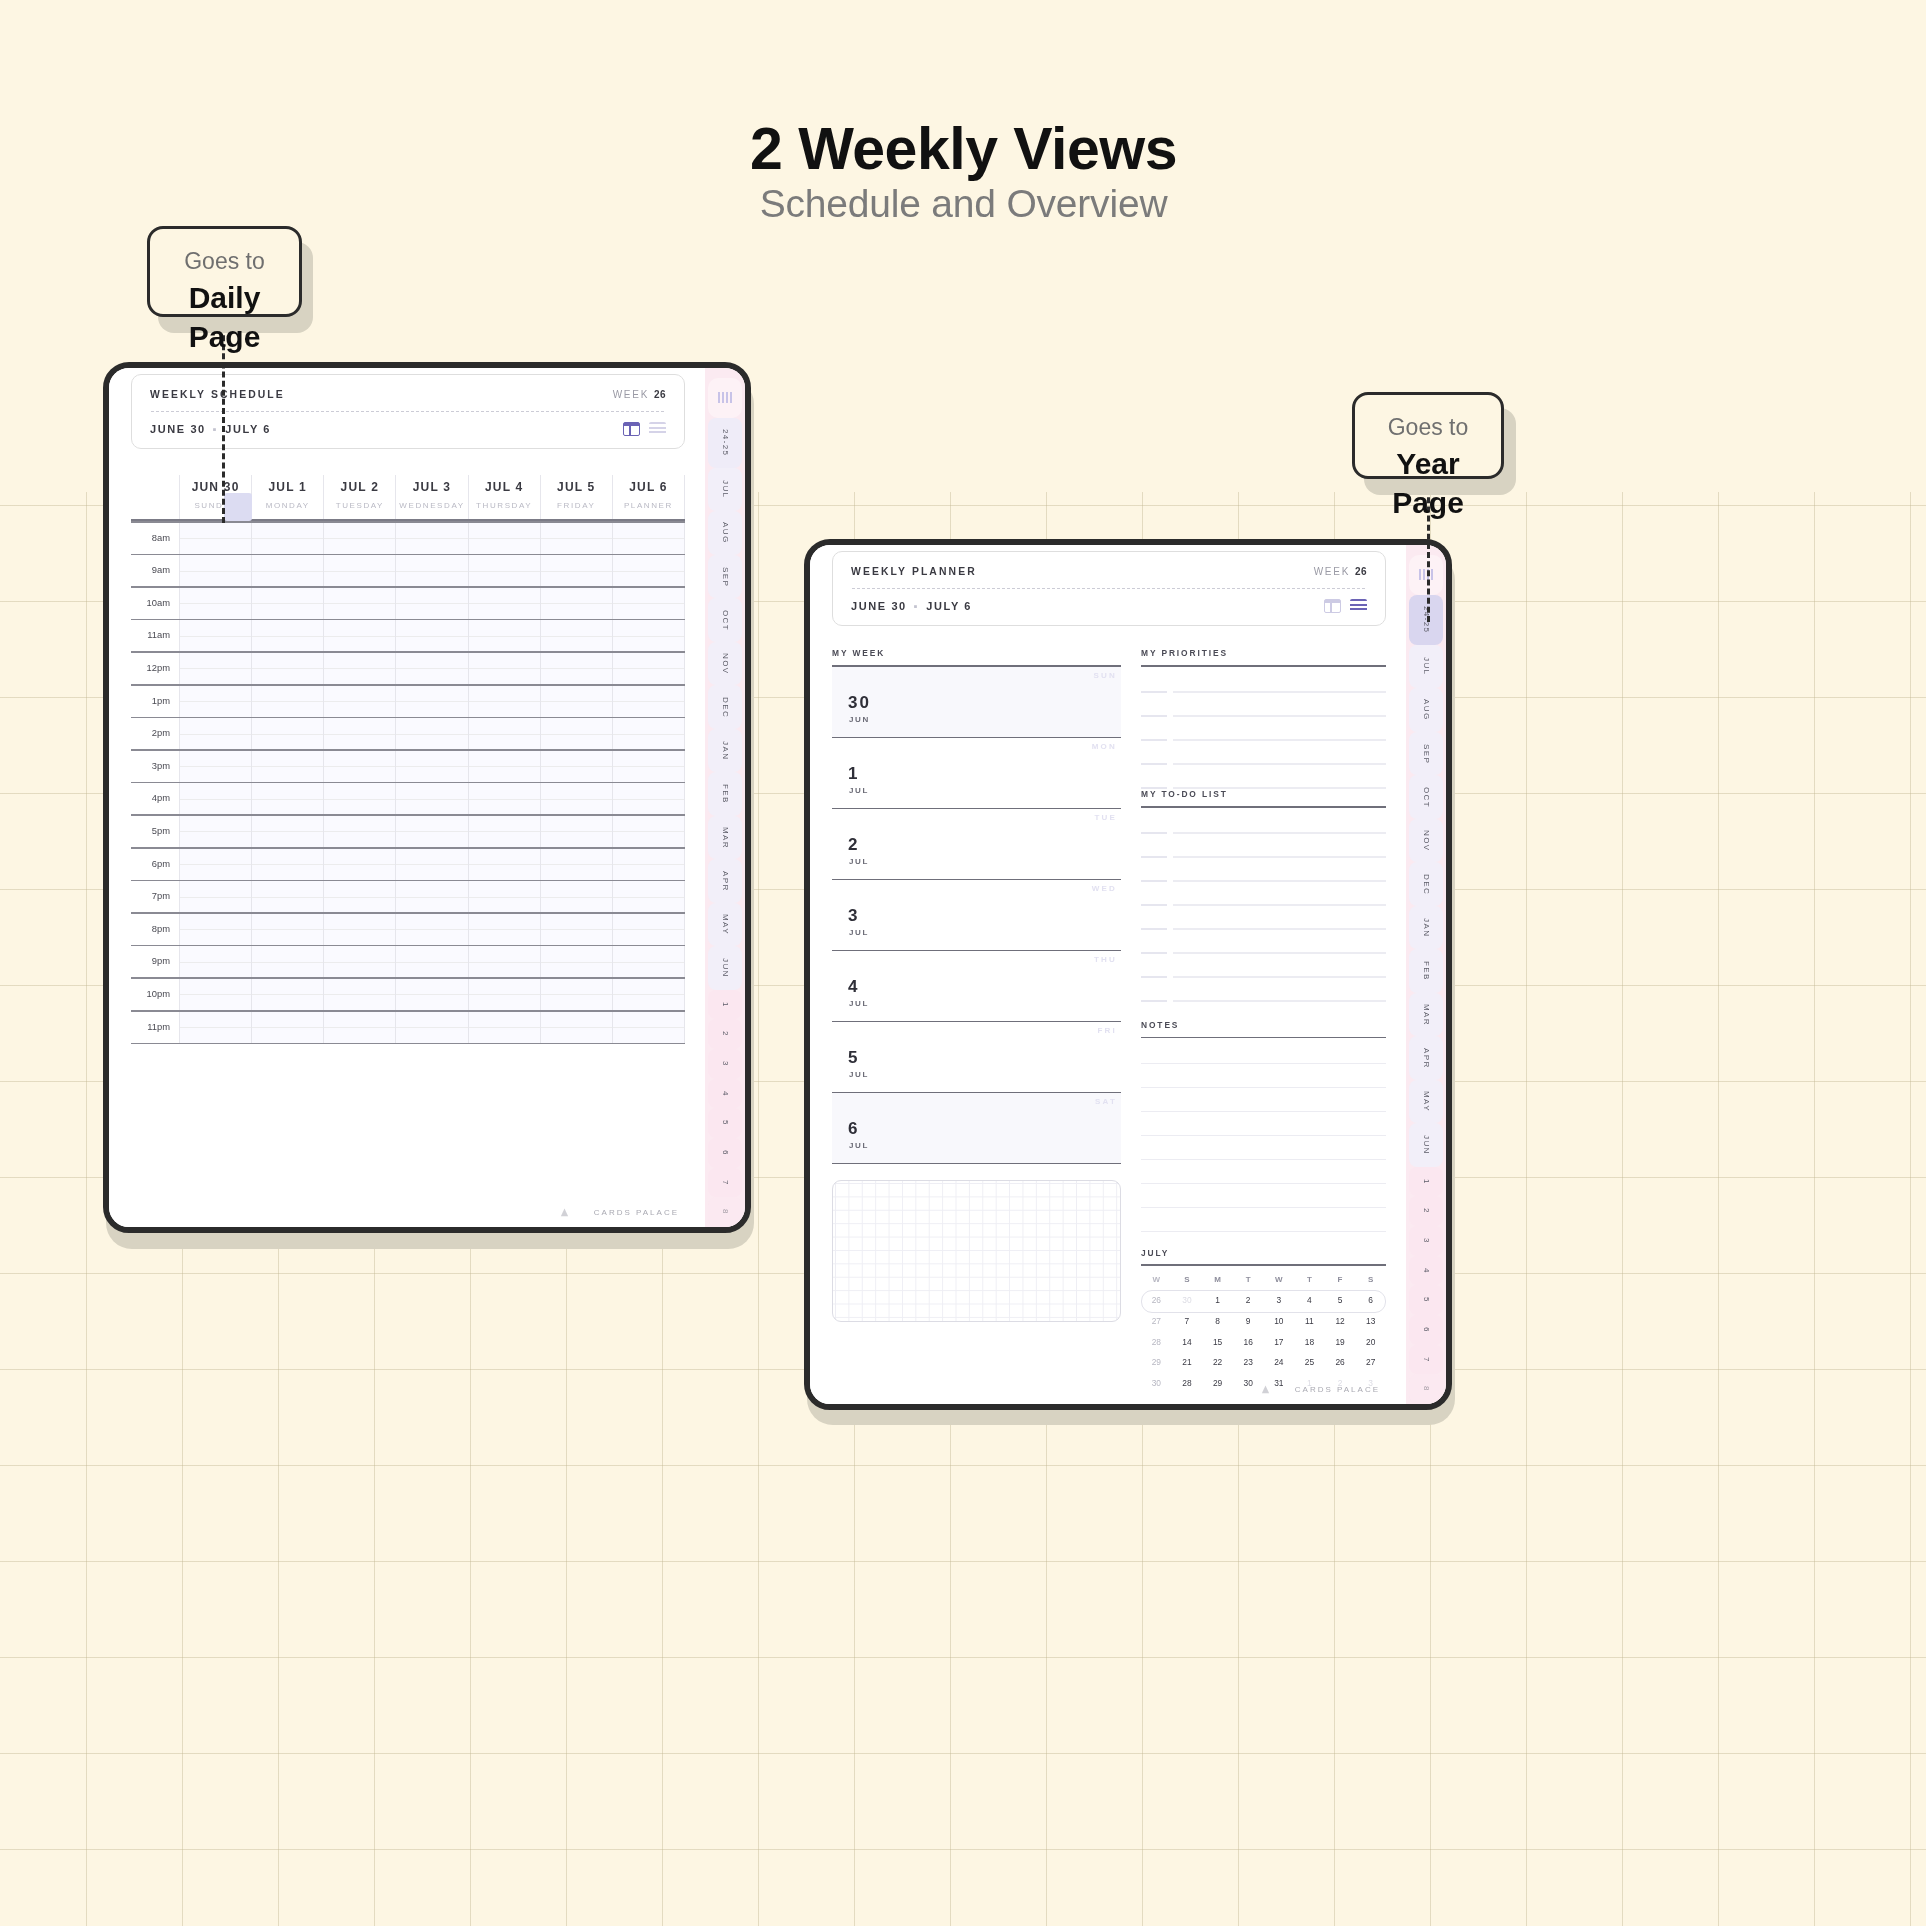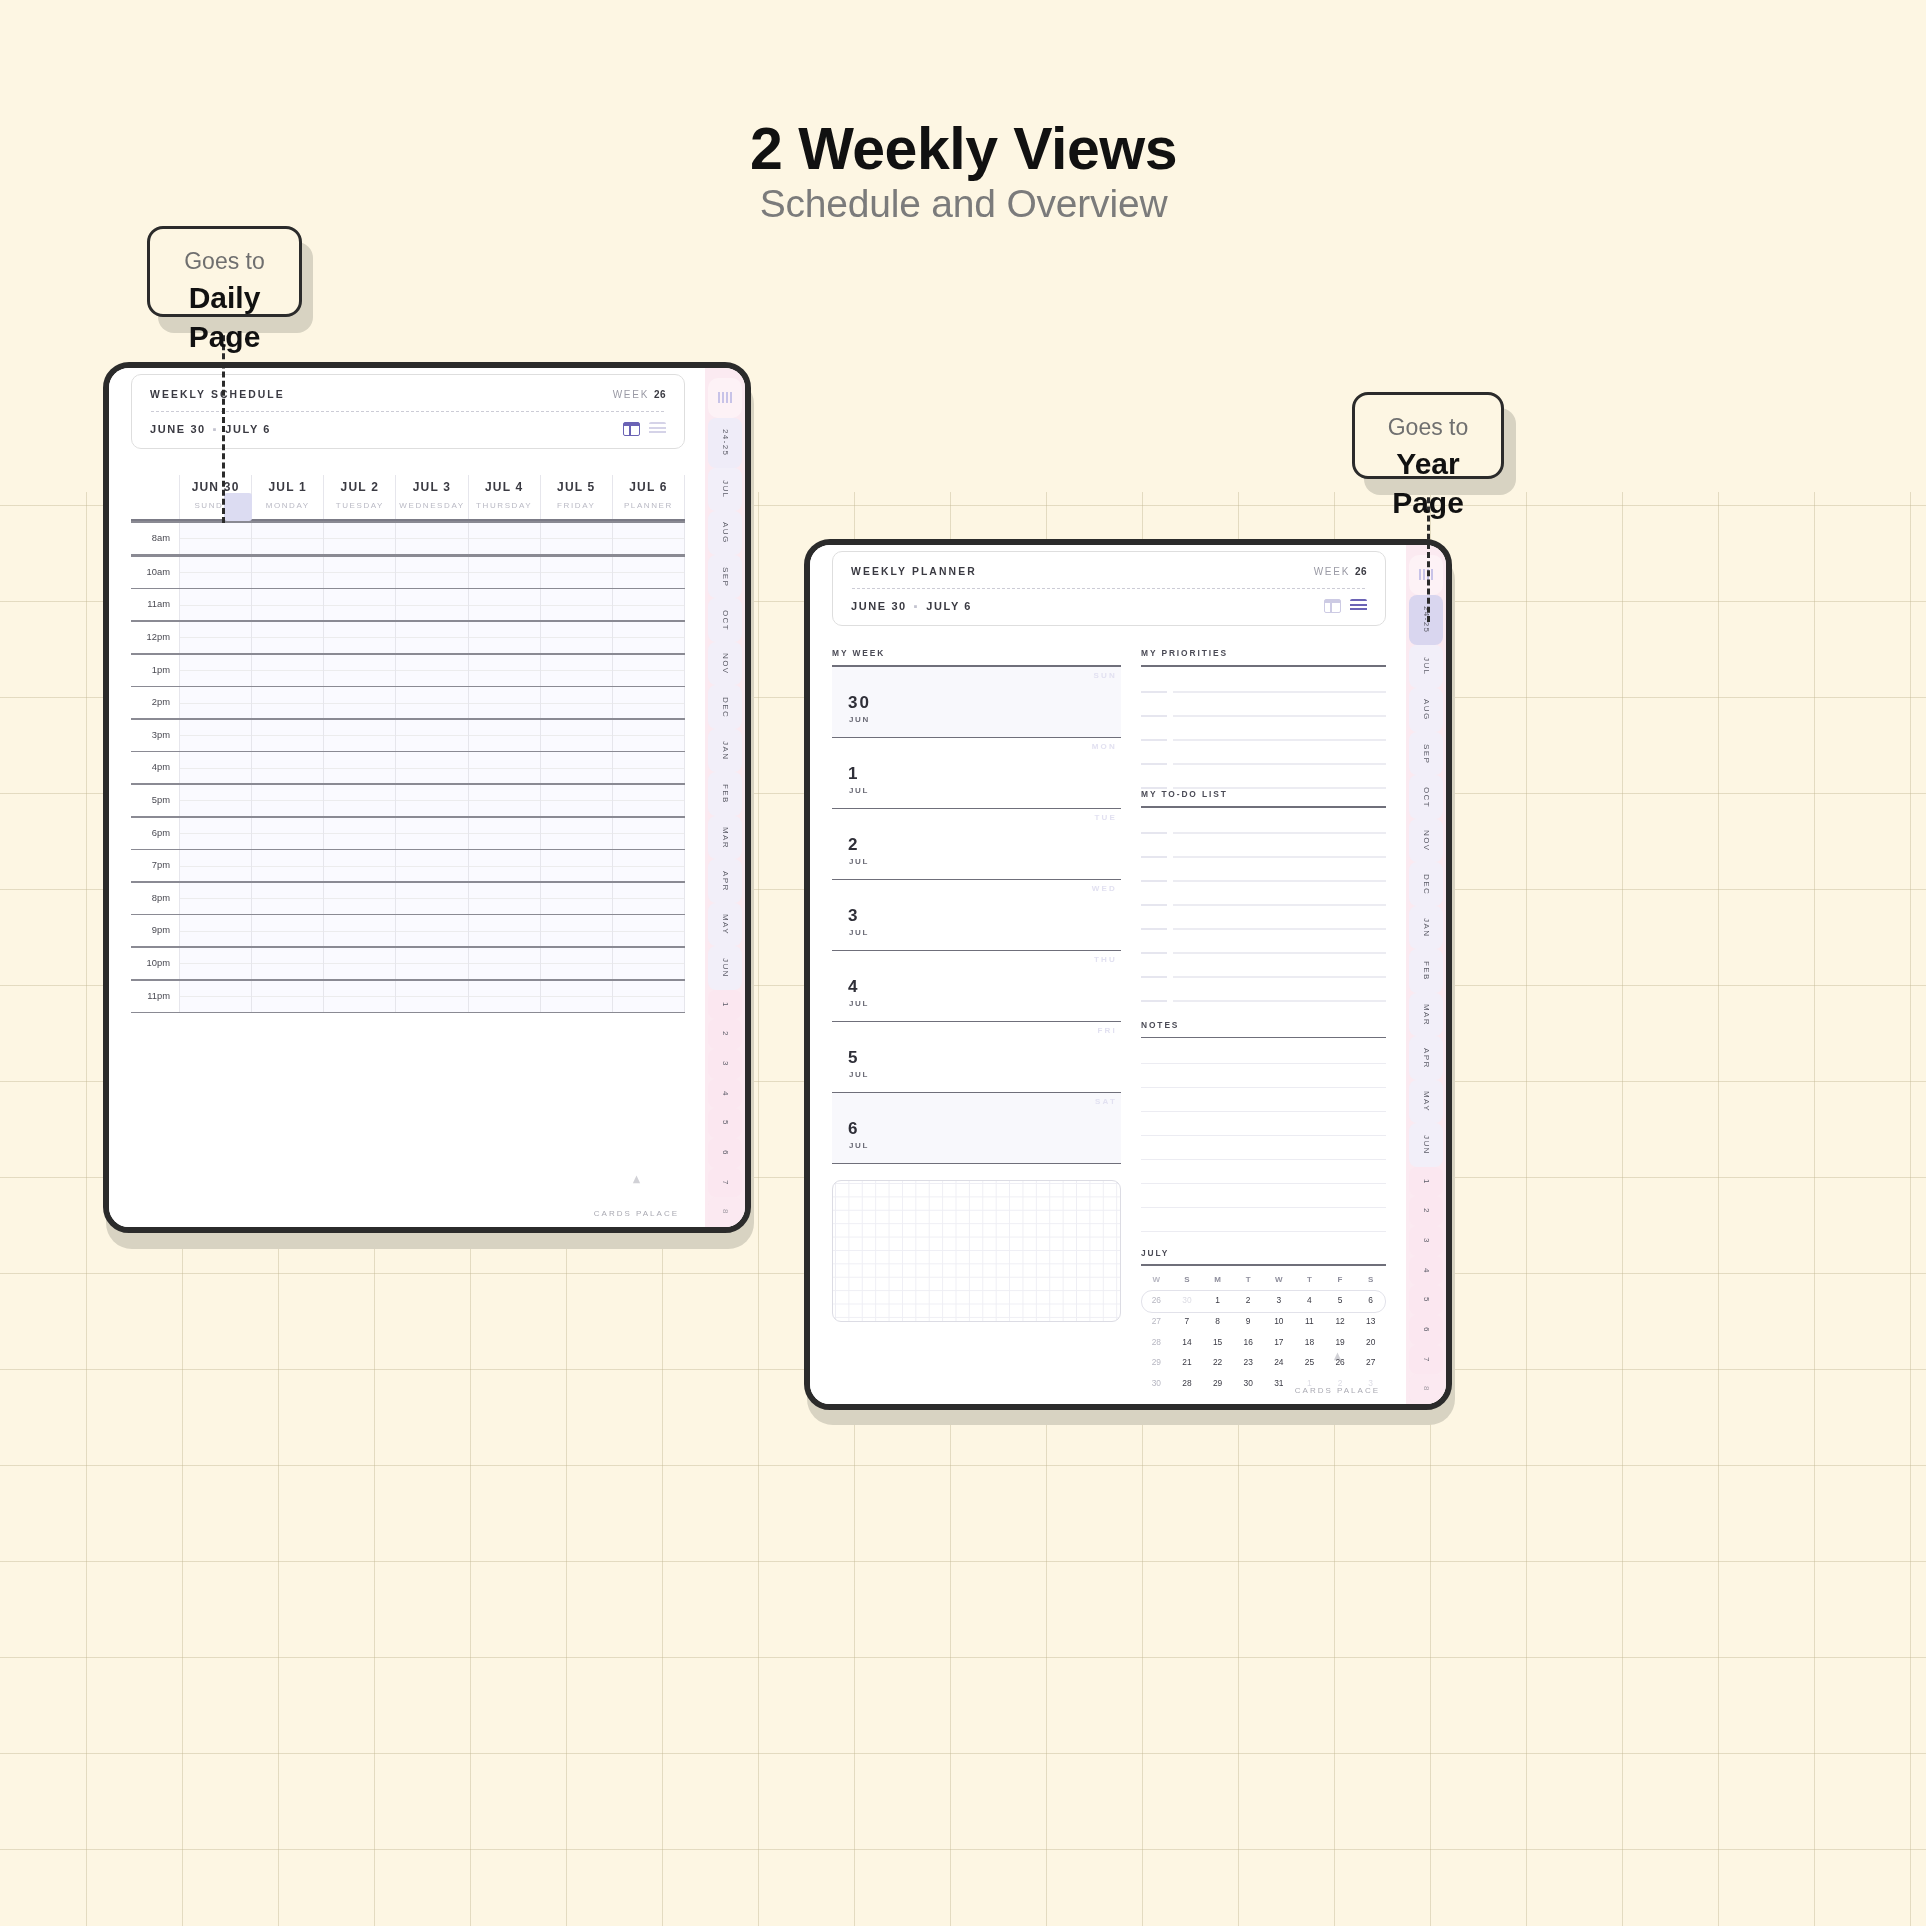--- a/index.html
+++ b/index.html
@@ -157,21 +157,21 @@
   .trow .dcol:last-child { border-right:1px solid #e6e6ec; }
   .trow .dcol::after {
     content:''; position:absolute; left:0; right:0; top:50%;
     height:1px; background:#ececed;
   }
   .trow-sep { height:1.6px; background:#8a8a93; }
 
   
   .pg-footer {
     position:absolute; bottom:9px; right:26px;
-    display:flex; align-items:center; gap:24px;flex-direction:column;
+    display:flex; align-items:center; gap:24px;
   }
   .pg-footer .brand {
     font-size:8px; color:#a9a9b2; letter-spacing:2px;
   }
   .logo-mark { width:11px; height:11px; opacity:.45; }
 
   
   .tabs {
     width:40px; flex:none; background:#fbeaf1;
     display:flex; flex-direction:column; align-items:stretch;
@@ -349,20 +349,32 @@
             </div>
             <div class="dcol"></div>
             <div class="dcol"></div>
             <div class="dcol"></div>
             <div class="dcol"></div>
             <div class="dcol"></div>
             <div class="dcol"></div>
             <div class="dcol"></div>
           </div>
           <div class="trow-sep"></div>
+          <div class="trow">
+            <div class="tcol">
+              <span>9am</span>
+            </div>
+            <div class="dcol"></div>
+            <div class="dcol"></div>
+            <div class="dcol"></div>
+            <div class="dcol"></div>
+            <div class="dcol"></div>
+            <div class="dcol"></div>
+            <div class="dcol"></div>
+          </div>
           <div class="trow-sep"></div>
           <div class="trow">
             <div class="tcol">
               <span>10am</span>
             </div>
             <div class="dcol"></div>
             <div class="dcol"></div>
             <div class="dcol"></div>
             <div class="dcol"></div>
             <div class="dcol"></div>

